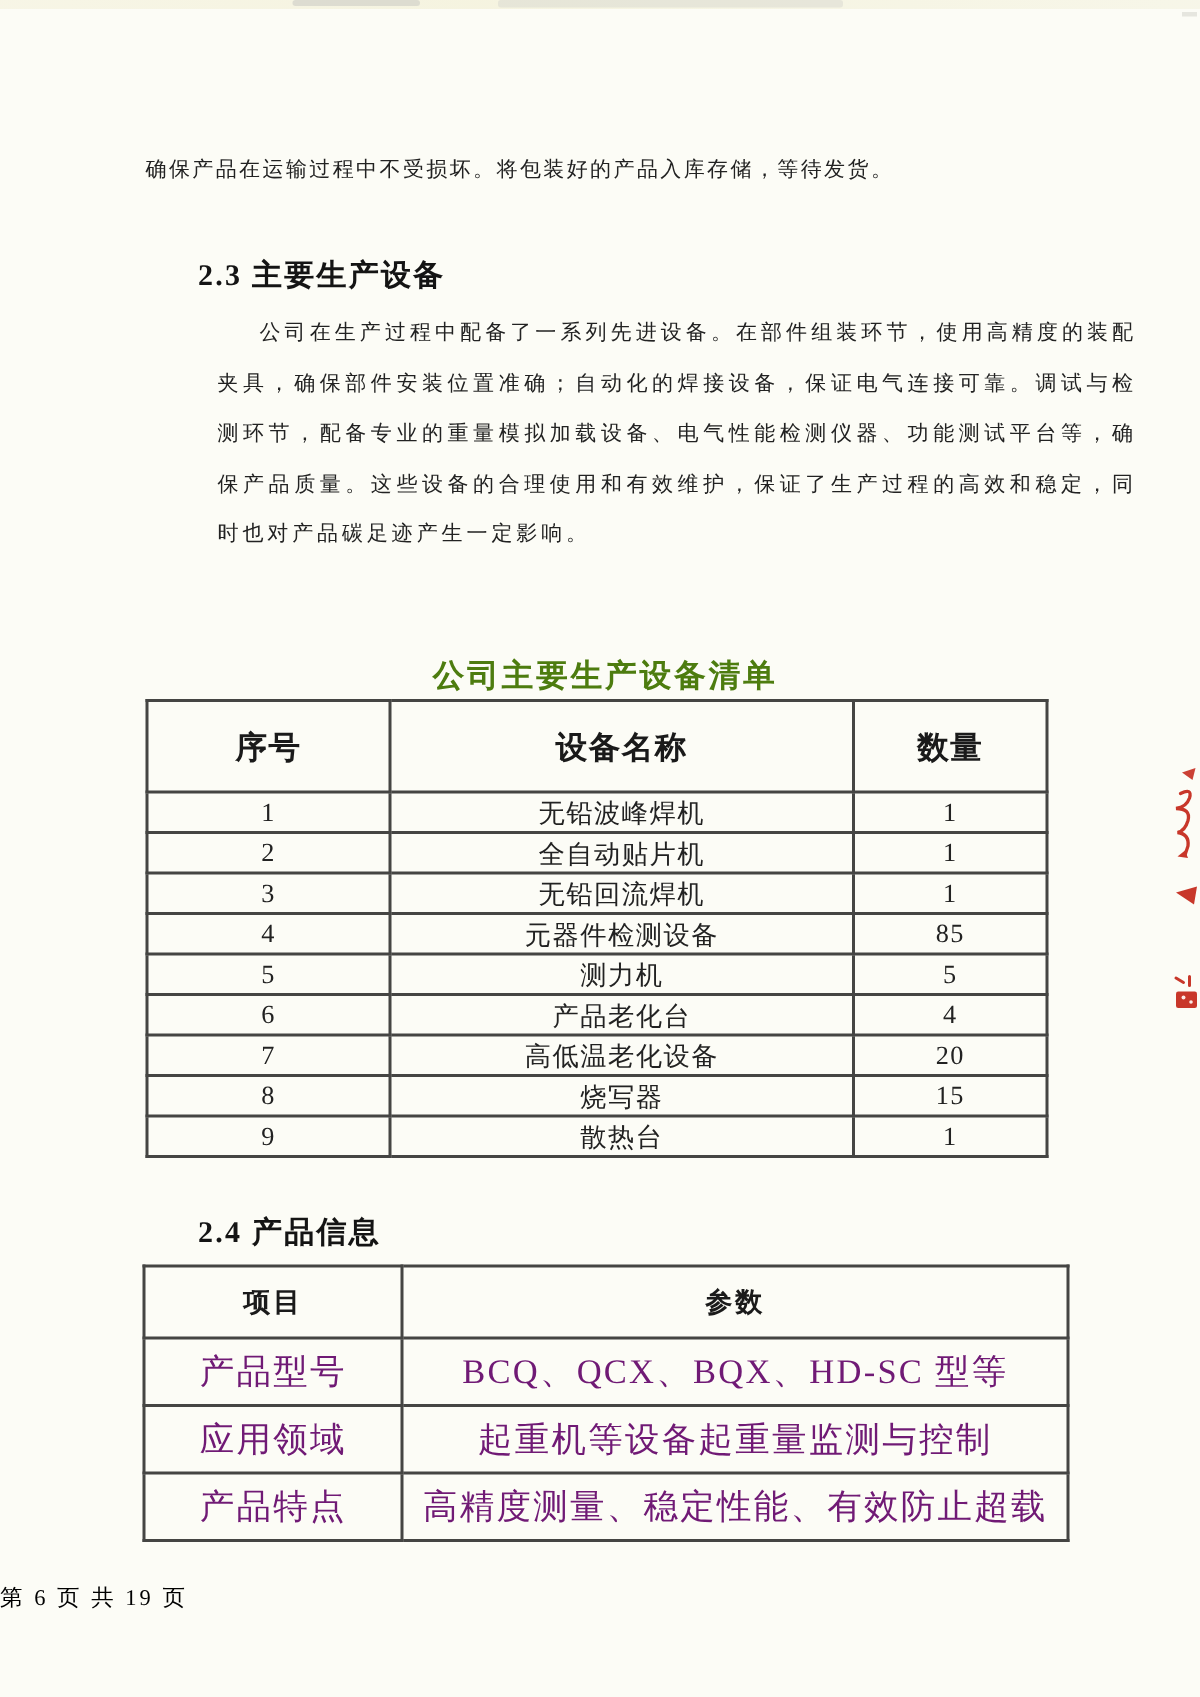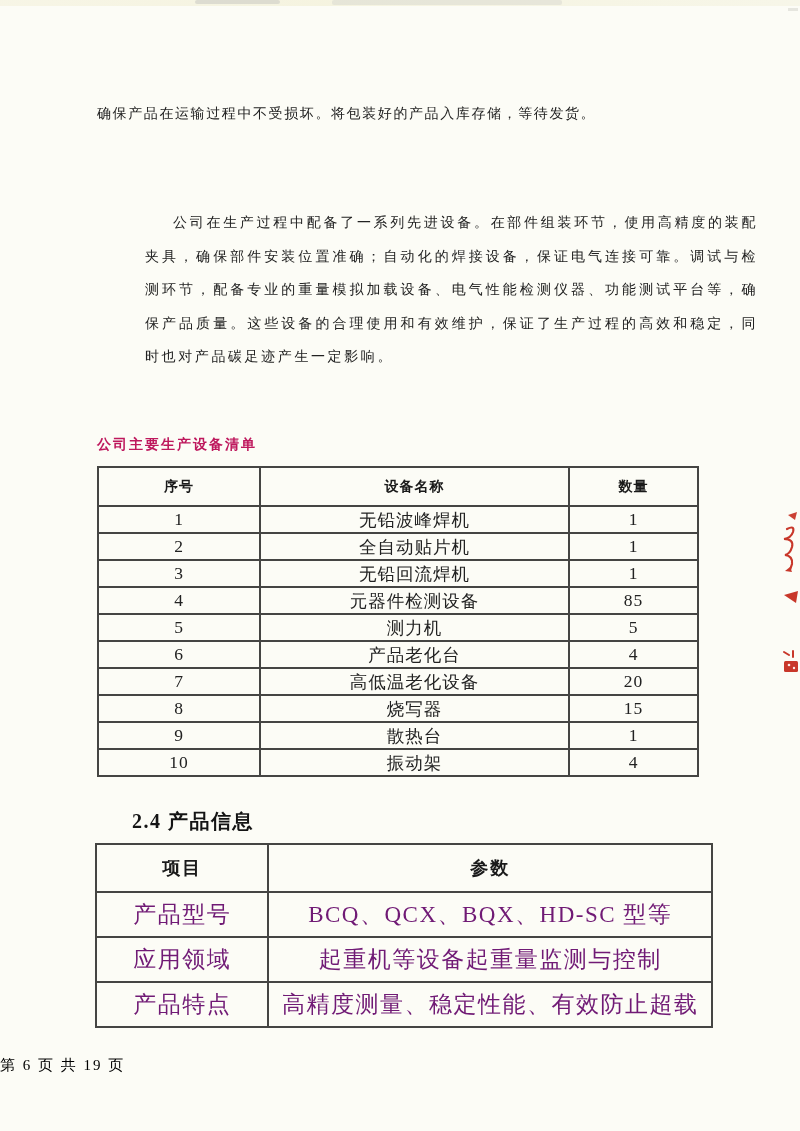--- a/index.html
+++ b/index.html
@@ -29,30 +29,30 @@
     position:absolute;left:132px;
     font-size:20px;font-weight:700;color:#141414;
     letter-spacing:1.5px;
     font-family:"Liberation Serif","DejaVu Serif",serif;
   }
   .heading-23{top:170px;}
   .heading-24{top:808px;}
 
   .table-title{
     position:absolute;left:97px;top:436px;width:613px;
-    font-size:14px;font-weight:700;color:#be185d;
+    text-align:center;font-size:21px;font-weight:700;color:#4d7c0f;
     letter-spacing:2px;
   }
 
   table{border-collapse:collapse;table-layout:fixed;}
   td,th{border:2px solid #454543;text-align:center;vertical-align:middle;
     font-family:"Liberation Serif","DejaVu Serif",serif;overflow:hidden;}
 
   .equip-table{position:absolute;left:97px;top:466px;width:602px;}
-  .equip-table th{font-size:14px;font-weight:700;height:29px;padding:4px;color:#1a1a1a;letter-spacing:1px;}
+  .equip-table th{font-size:21px;font-weight:700;height:29px;padding:15px;color:#1a1a1a;letter-spacing:1px;}
   .equip-table td{font-size:17.5px;height:25px;padding:0;color:#222;letter-spacing:1px;}
   .col-seq{width:27%;}
   .col-name{width:51.5%;}
   .col-qty{width:21.5%;}
 
   .product-table{position:absolute;left:95px;top:843px;width:618px;}
   .product-table th{font-size:18px;font-weight:700;height:46px;padding:0;color:#1a1a1a;letter-spacing:2px;}
   .product-table td{font-size:23px;height:43px;padding:0;color:#701a75;letter-spacing:1.5px;}
   .col-item{width:28%;}
   .col-param{width:72%;}
@@ -69,20 +69,21 @@
 
 <div class="page">
 
   <div class="scan-strip"></div>
   <div class="scan-smudge-1"></div>
   <div class="scan-smudge-2"></div>
   <div class="scan-smudge-3"></div>
 
   <div class="para para-intro">确保产品在运输过程中不受损坏。将包装好的产品入库存储，等待发货。</div>
 
+  <div class="heading heading-23">2.3 主要生产设备</div>
 
   <div class="para para-body">公司在生产过程中配备了一系列先进设备。在部件组装环节，使用高精度的装配夹具，确保部件安装位置准确；自动化的焊接设备，保证电气连接可靠。调试与检测环节，配备专业的重量模拟加载设备、电气性能检测仪器、功能测试平台等，确保产品质量。这些设备的合理使用和有效维护，保证了生产过程的高效和稳定，同时也对产品碳足迹产生一定影响。</div>
 
   <div class="table-title">公司主要生产设备清单</div>
 
   <table class="equip-table">
     <colgroup>
         <col class="col-seq">
         <col class="col-name">
         <col class="col-qty">
@@ -131,25 +132,20 @@
     <tr>
       <td>8</td>
       <td>烧写器</td>
       <td>15</td>
     </tr>
     <tr>
       <td>9</td>
       <td>散热台</td>
       <td>1</td>
     </tr>
-    <tr>
-      <td>10</td>
-      <td>振动架</td>
-      <td>4</td>
-    </tr>
   </tbody>
     </table>
 
   <div class="heading heading-24">2.4 产品信息</div>
 
   <table class="product-table">
     <colgroup>
         <col class="col-item">
         <col class="col-param">
       </colgroup>

